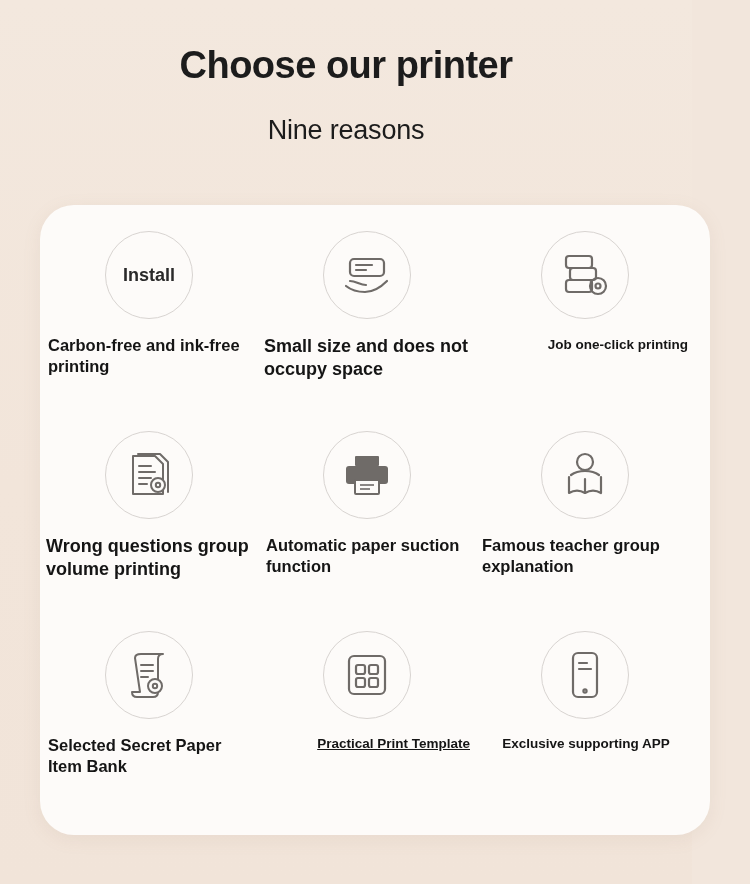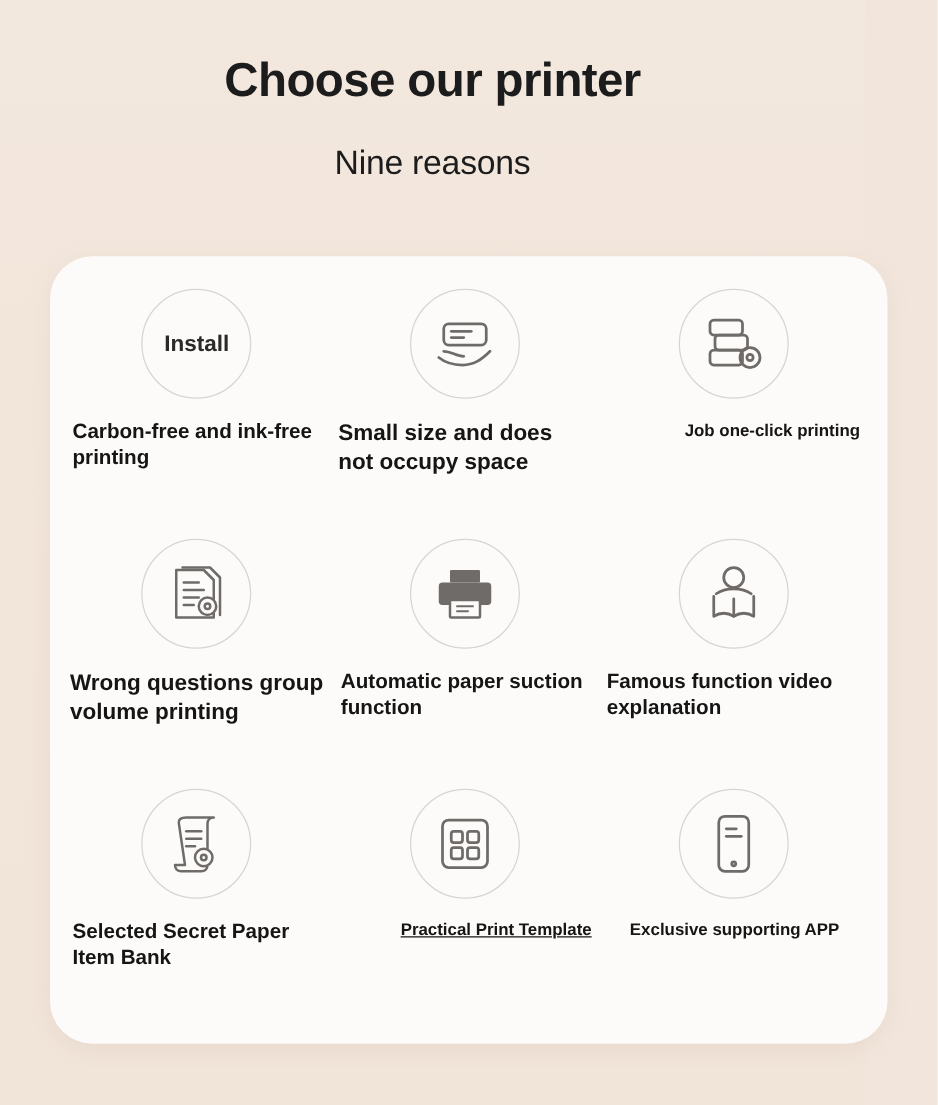--- a/index.html
+++ b/index.html
@@ -49,21 +49,21 @@
   }
   .grid {
     position: absolute;
     left: 0;
     top: 0;
     width: 670px;
     height: 630px;
     display: grid;
     grid-template-columns: repeat(3, 1fr);
     grid-template-rows: repeat(3, 1fr);
-    padding: 26px 22px 16px 16px;
+    padding: 26px 22px 16px 6px;
     box-sizing: border-box;
     gap: 12px;
   }
   .cell {
     position: relative;
     display: flex;
     flex-direction: column;
     align-items: center;
   }
   .circle {
@@ -180,21 +180,21 @@
 
       <div class="cell c5">
         <div class="circle">
           <svg width="52" height="48" viewBox="0 0 52 48" fill="none" stroke="#6f6b68" stroke-width="2.2" stroke-linecap="round" stroke-linejoin="round">
             <circle cx="26" cy="11" r="8"></circle>
             <path d="M12 24c4-3 9-4 14-4s10 1 14 4"></path>
             <path d="M10 26v16c5-3 11-3 16 0 5-3 11-3 16 0V26"></path>
             <line x1="26" y1="28" x2="26" y2="42"></line>
           </svg>
         </div>
-        <div class="caption cap-lg">Famous function video explanation</div>
+        <div class="caption cap-lg">Famous teacher group explanation</div>
       </div>
 
       <div class="cell c6">
         <div class="circle">
           <svg width="48" height="50" viewBox="0 0 48 50" fill="none" stroke="#6f6b68" stroke-width="2" stroke-linecap="round" stroke-linejoin="round">
             <path d="M10 8c0-3 3-4 6-4h22c-3 0-5 2-5 5v33c0 3-2 5-5 5H12c-3 0-5-2-5-5h8z"></path>
             <line x1="16" y1="15" x2="28" y2="15"></line>
             <line x1="16" y1="21" x2="28" y2="21"></line>
             <line x1="16" y1="27" x2="23" y2="27"></line>
             <circle cx="30" cy="36" r="7" fill="#fdfbf9"></circle>

